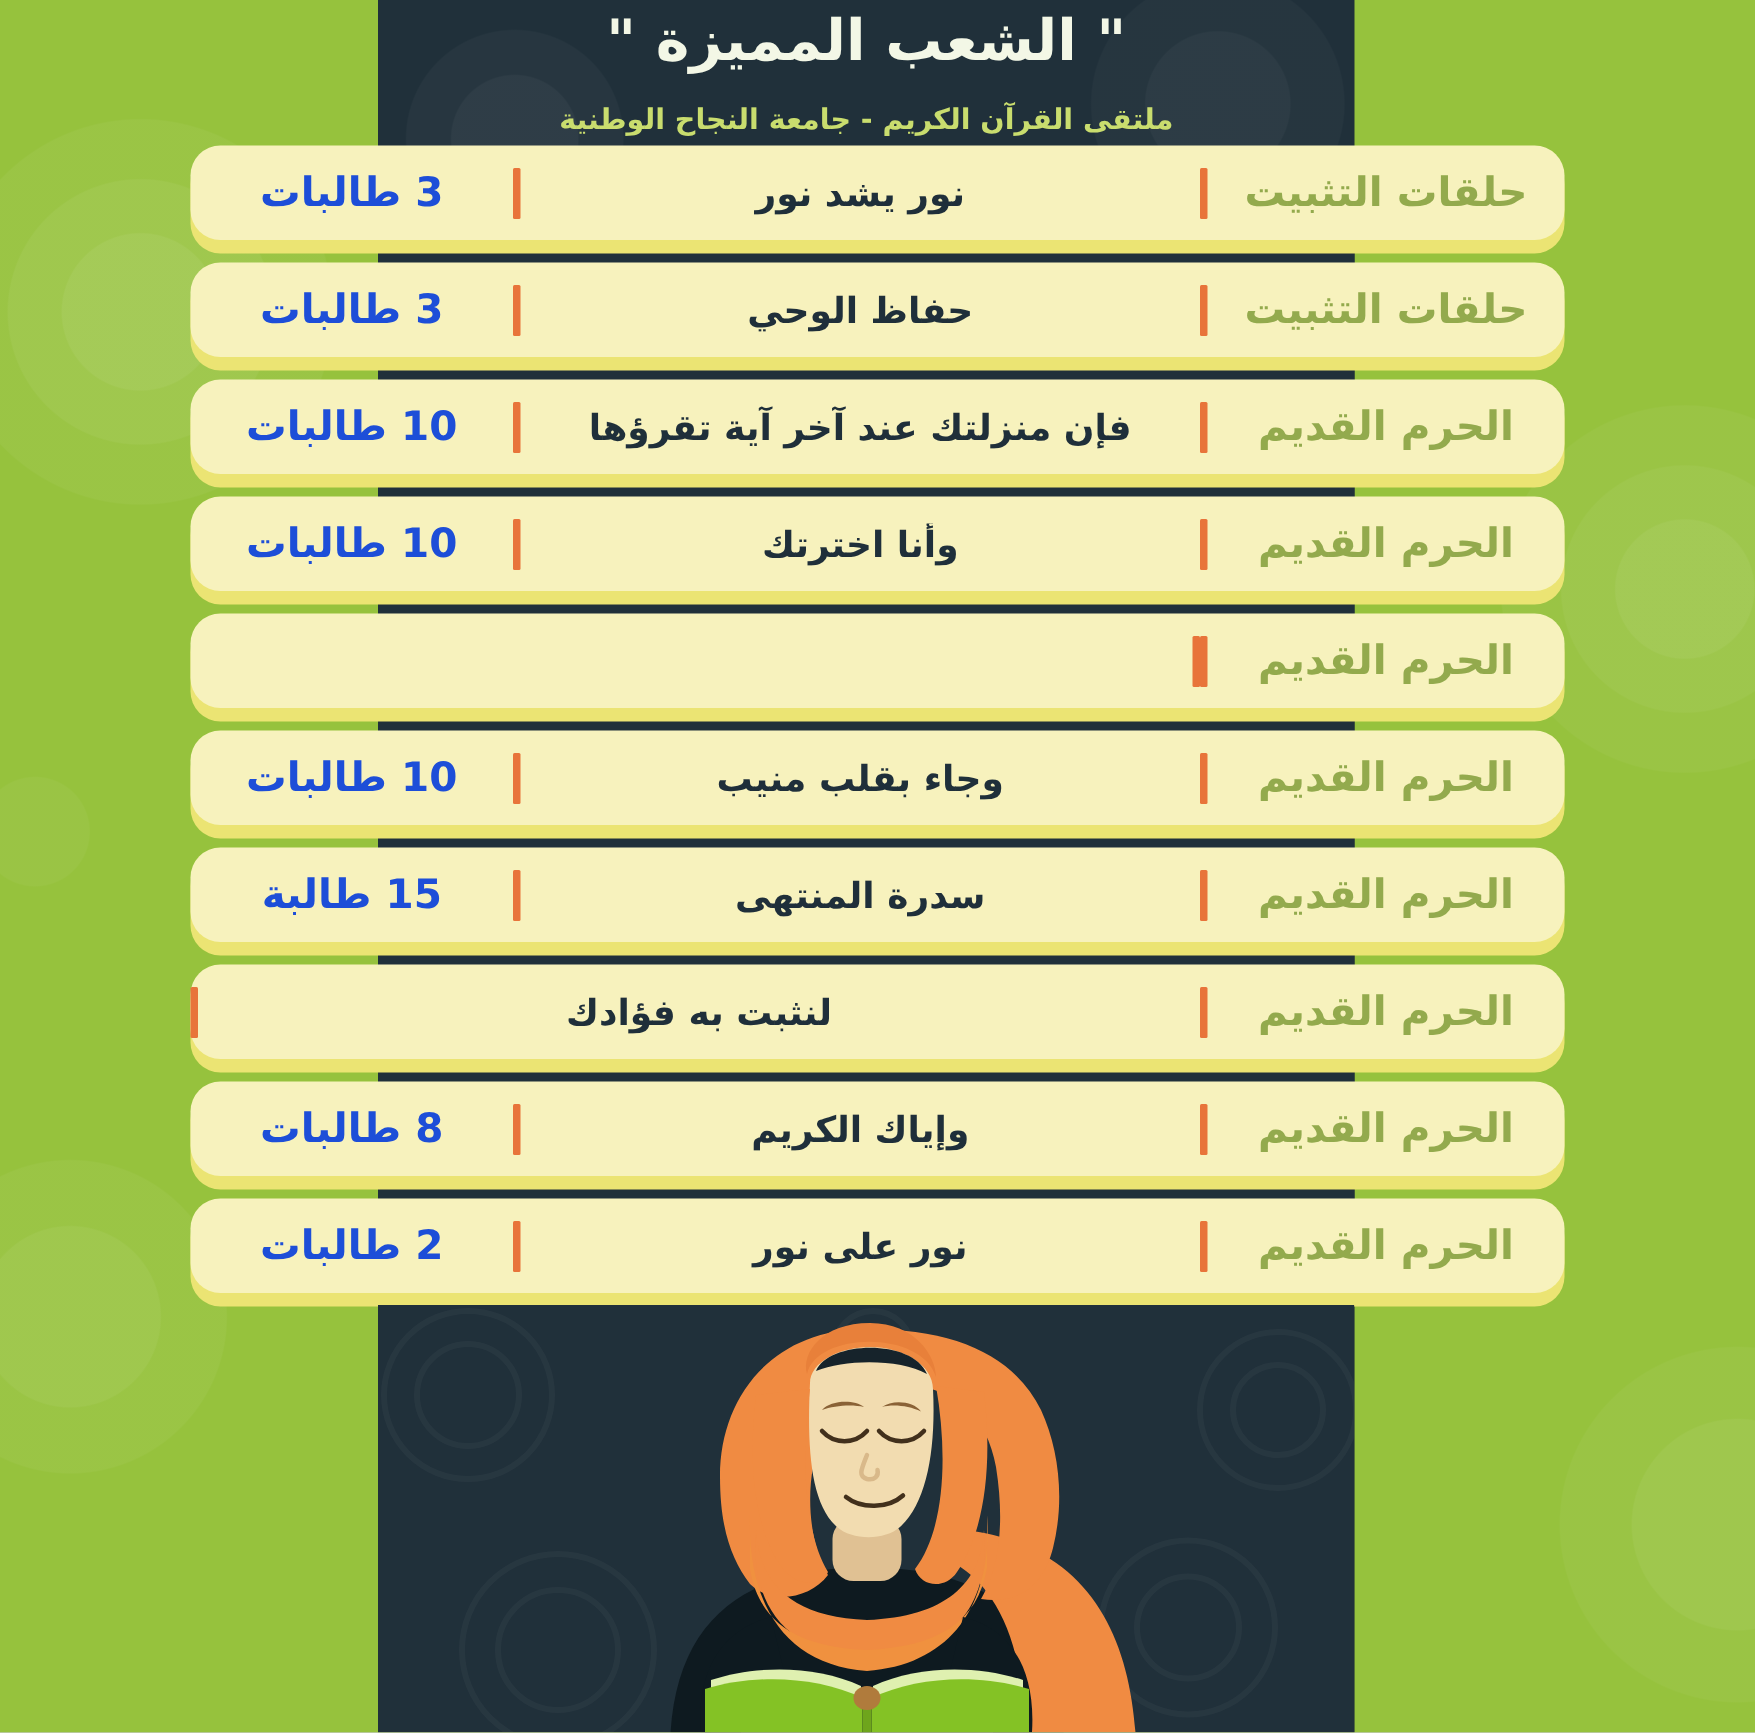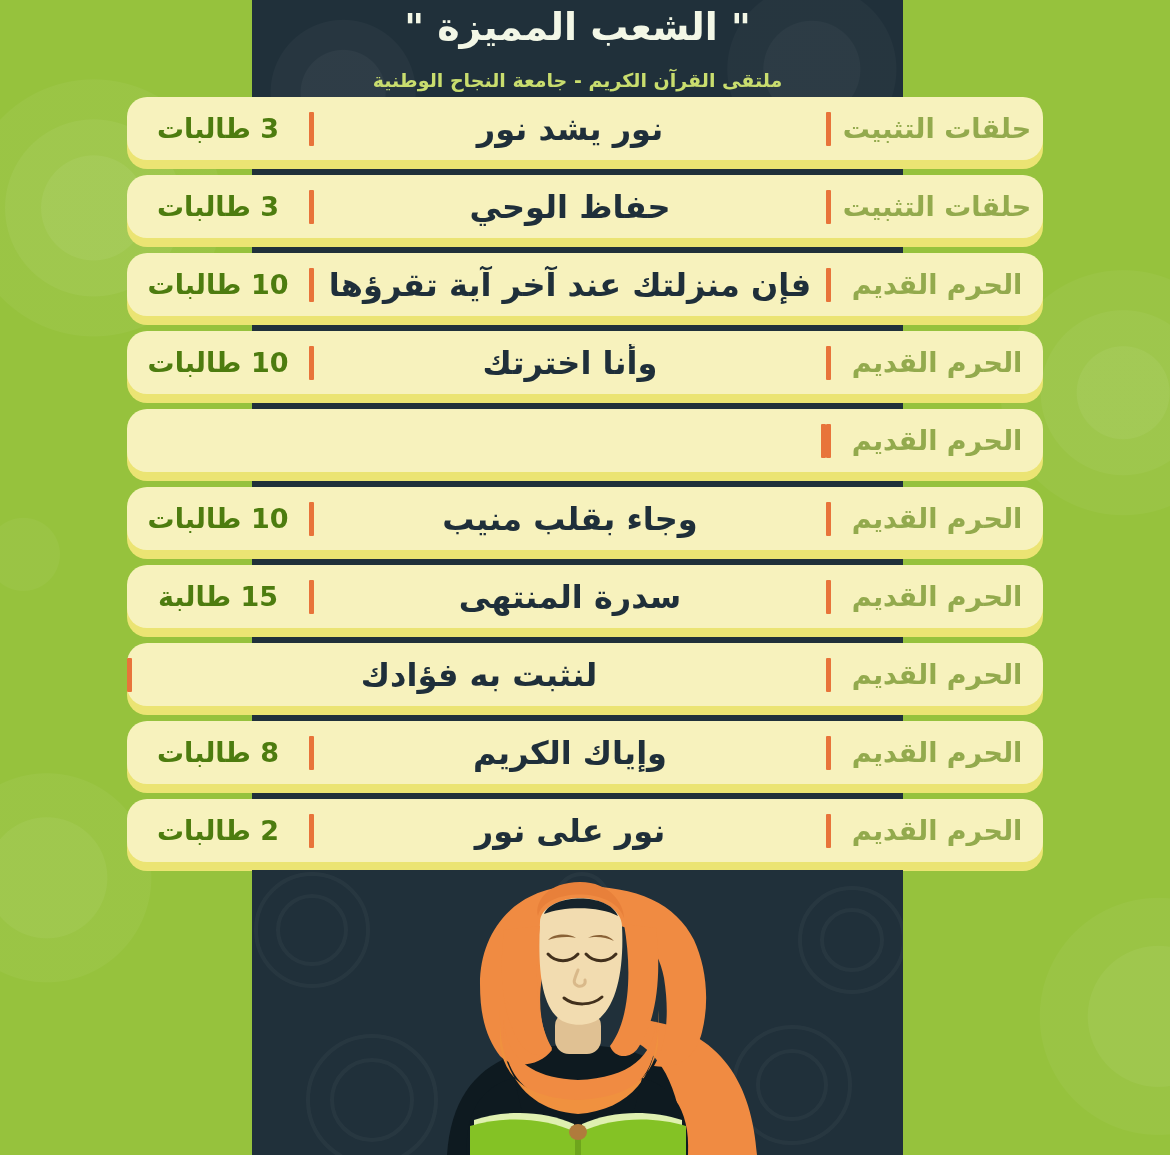--- a/index.html
+++ b/index.html
@@ -131,42 +131,42 @@
     background: #f7f2bd;
     border-radius: 20px;
     z-index: 3;
     display: flex;
     flex-direction: row;
     align-items: center;
     box-sizing: border-box;
   }
   
   .cell-category {
-    width: 212px;
+    width: 238px;
     text-align: center;
     color: #93aa4d;
     font-size: 27px;
     font-weight: bold;
     white-space: nowrap;
     overflow: hidden;
   }
   .cell-title {
     flex: 1;
     text-align: center;
     color: #1f2f3a;
-    font-size: 32px;
+    font-size: 24px;
     font-weight: bold;
     white-space: nowrap;
     overflow: hidden;
     padding: 0 4px;
   }
   .cell-count {
-    width: 182px;
-    text-align: center;
-    color: #4d7c0f;
+    width: 215px;
+    text-align: center;
+    color: #1d4ed8;
     font-size: 27px;
     font-weight: bold;
     white-space: nowrap;
     overflow: hidden;
   }
   .divider {
     width: 5px;
     height: 34px;
     background: #e8743a;
     border-radius: 1px;

